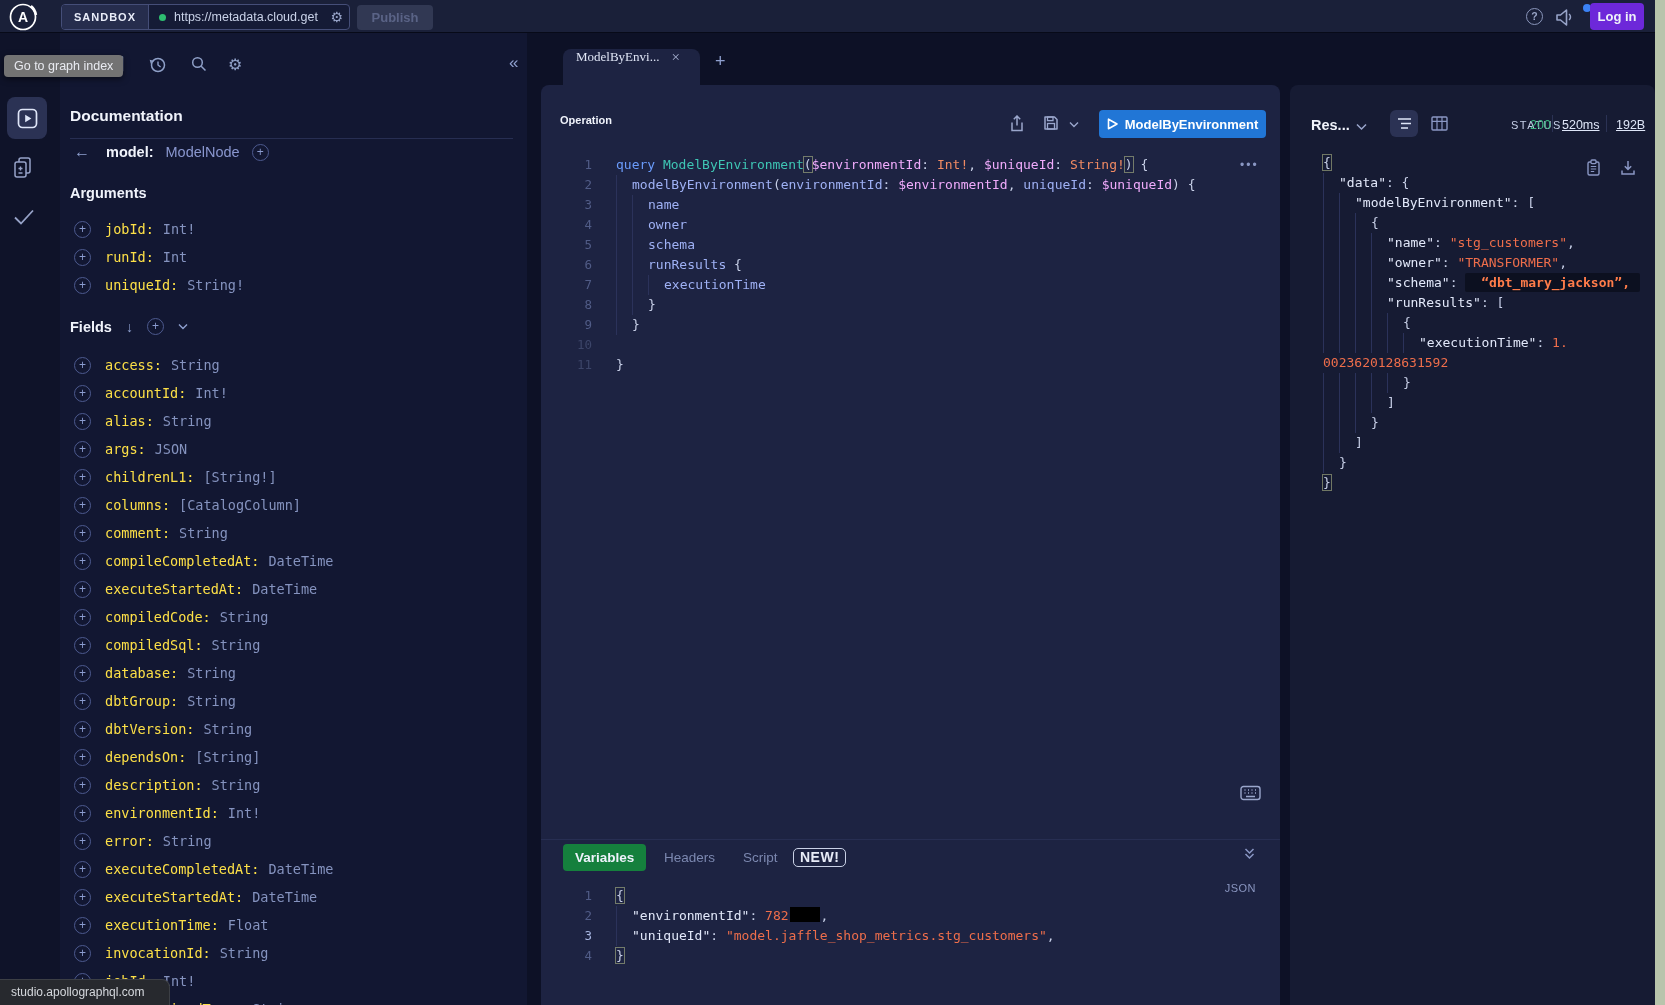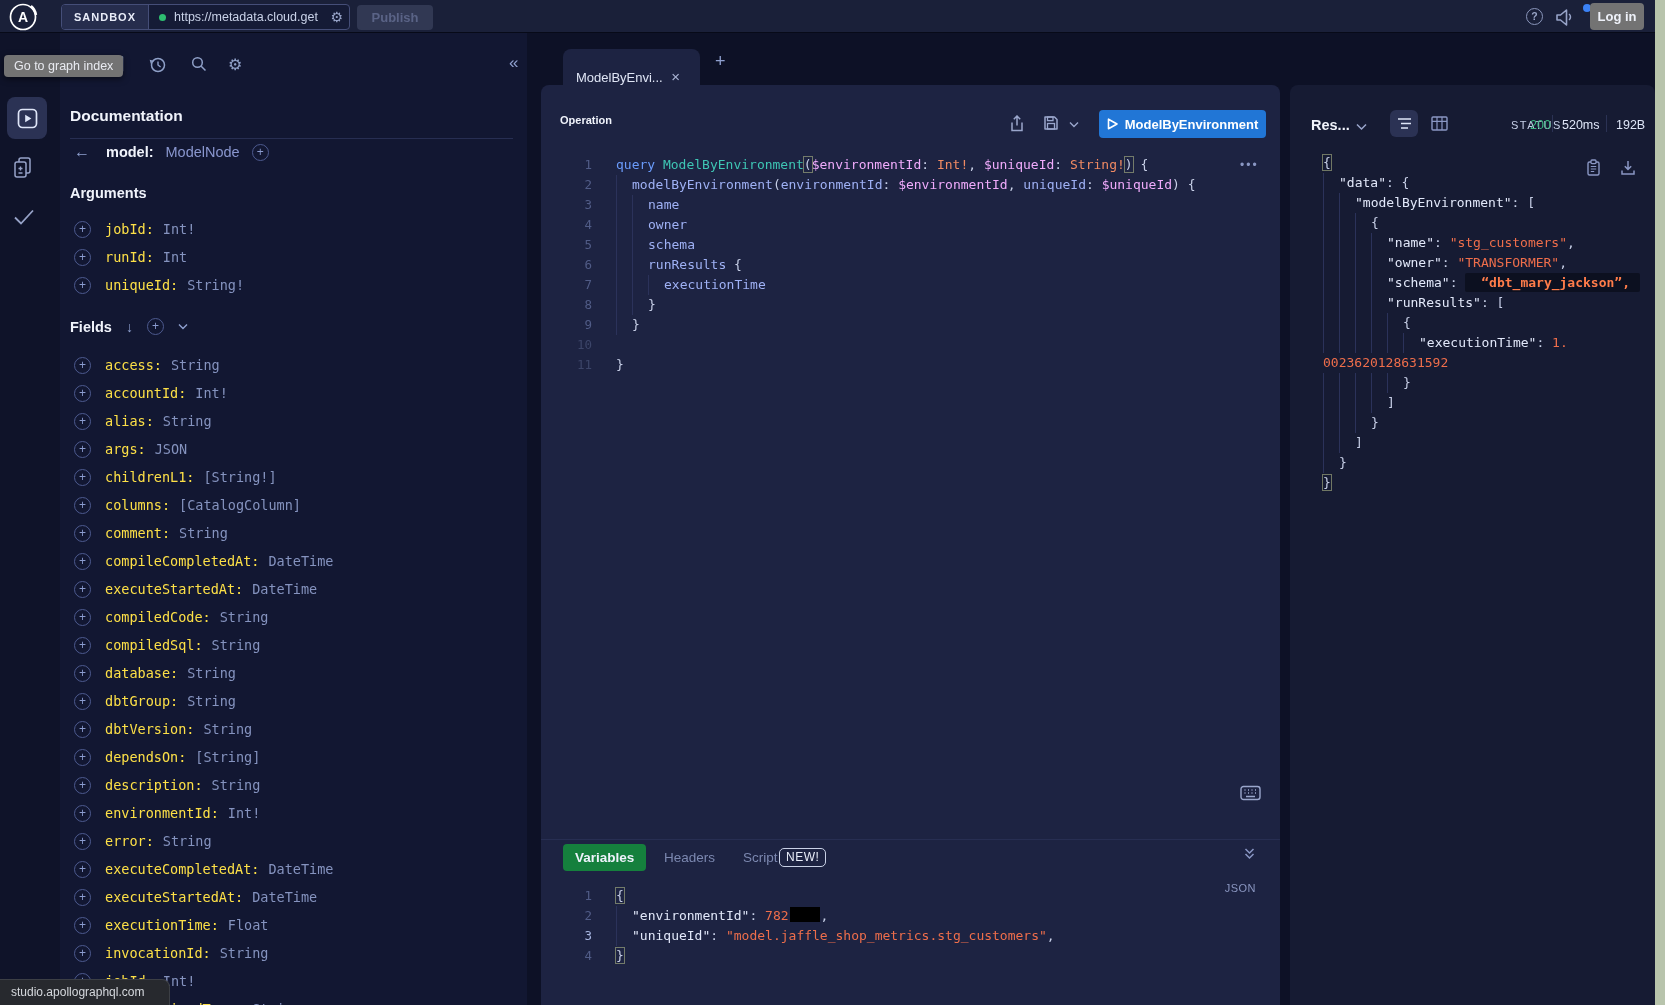--- a/index.html
+++ b/index.html
@@ -11,21 +11,21 @@
   .logo { position:absolute; left:8px; top:2px; width:30px; height:30px; }
   .endpoint-box { position:absolute; left:61px; top:4px; width:289px; height:26px; border:1px solid #454e78; border-radius:4px; background:#151b36; display:flex; align-items:center; overflow:hidden; }
   .sandbox-seg { background:#262d4d; border-right:1px solid #454e78; height:100%; display:flex; align-items:center; padding:0 12px; font-size:11px; font-weight:bold; letter-spacing:1px; color:#e8ecf8; }
   .green-dot { width:7px; height:7px; border-radius:50%; background:#2ebd70; margin-left:10px; flex:0 0 auto; }
   .url-text { margin-left:8px; font-size:12.5px; color:#c9d2e8; white-space:nowrap; overflow:hidden; width:154px; }
   .box-gear { margin-left:auto; margin-right:6px; color:#97a3c8; font-size:14px; line-height:1; }
   .publish-btn { position:absolute; left:357px; top:5px; width:76px; height:25px; background:#313853; border:none; border-radius:4px; color:#5a6386; font-weight:bold; font-size:13px; font-family:inherit; }
   .help-circle { position:absolute; left:1526px; top:8px; width:17px; height:17px; border:1.4px solid #8a96bb; border-radius:50%; color:#9aa6c8; font-size:10.5px; font-weight:bold; text-align:center; line-height:14px; }
   .megaphone { position:absolute; left:1554px; top:7px; color:#97a3c8; }
   .notif-dot { position:absolute; left:1583px; top:4px; width:8px; height:8px; border-radius:50%; background:#3b82f6; }
-  .login-btn { position:absolute; left:1590px; top:3px; width:54px; height:27px; background:#737373; border:none; border-radius:4px; color:#eef1f9; font-weight:bold; font-size:13px; font-family:inherit; }
+  .login-btn { position:absolute; left:1590px; top:3px; width:54px; height:27px; background:#6d28d9; border:none; border-radius:4px; color:#eef1f9; font-weight:bold; font-size:13px; font-family:inherit; }
 
   
   .tooltip { position:absolute; left:4px; top:55px; height:22px; line-height:22px; background:#737373; border-radius:4px; padding:0 10px; font-size:12.5px; color:#e8eaf0; z-index:9; box-shadow:0 2px 6px rgba(0,0,0,.5);text-align:right; }
 
   
   .rail { position:absolute; left:0; top:33px; width:60px; height:972px; background:#0f1329; }
   .rail-tile { position:absolute; left:7px; top:64px; width:40px; height:42px; background:#2b3254; border-radius:8px; display:flex; align-items:center; justify-content:center; color:#dfe6f8; }
   .rail-ic { position:absolute; left:12px; color:#97a3c8; }
 
   
@@ -44,21 +44,21 @@
   .doc-row { height:28px; display:flex; align-items:center; padding-left:14px; }
   .doc-row .cplus { margin-right:14px; }
   .fname, .ftype { font-family:"DejaVu Sans Mono", monospace; font-size:13.5px; }
   .fname { color:#fde047; }
   .fname::after { content:":"; }
   .ftype { color:#8593bf; margin-left:9px; }
   .fields-head-row { position:absolute; left:10px; top:285px; display:flex; align-items:center; gap:14px; }
   .mini-ic { color:#8fa0d0; font-size:14px; }
 
   
-  .tab { position:absolute; left:563px; top:49px; width:137px; height:36px; background:#1d2342; border-radius:8px 8px 0 0; display:flex; align-items:flex-end; padding:0 20px 0 13px; }
+  .tab { position:absolute; left:563px; top:49px; width:137px; height:36px; background:#1d2342; border-radius:8px 8px 0 0; display:flex; align-items:flex-start; padding:0 20px 0 13px;font-family:Liberation Serif, serif; }
   .tab-title { font-size:13px; color:#dfe5f5; white-space:nowrap; overflow:hidden; flex:1; }
   .tab-close { color:#aab4d4; font-size:15px; margin-left:6px; }
   .tab-add { position:absolute; left:715px; top:51px; color:#8fa0d0; font-size:18px; }
 
   .op-card { position:absolute; left:541px; top:85px; width:739px; height:920px; background:#1d2342; border-radius:8px 8px 0 0; }
   .op-title { position:absolute; left:19px; top:29px; font-size:11px; font-weight:bold; color:#f0f3fb; }
   .hdr-ic { position:absolute; top:30px; color:#9aa6cc; }
   .run-btn { position:absolute; left:558px; top:25px; width:167px; height:28px; background:#2176d6; border:none; border-radius:4px; color:#fff; font-weight:bold; font-size:13px; font-family:inherit; display:flex; align-items:center; justify-content:center; gap:7px; }
   .run-play { font-size:10px; }
 
@@ -84,35 +84,35 @@
   .tk-red { display:inline-block; width:30px; height:15px; background:#000; vertical-align:-2px; margin:0 1px; }
 
   .op-editor { position:absolute; left:0; top:70px; right:4px; }
   .overflow-menu { position:absolute; left:699px; top:73px; color:#8a97c4; font-size:12px; letter-spacing:2px; }
   .kbd-ic { position:absolute; left:699px; top:700px; color:#9aa6cc; }
   .op-vars-divider { position:absolute; left:0; right:0; top:754px; height:1px; background:#272e52; }
 
   
   .vars-tab-active { position:absolute; left:22px; top:759px; height:27px; background:#15803d; border-radius:4px; padding:0 12px; line-height:27px; font-size:13.5px; font-weight:bold; color:#eef2fc; }
   .vars-tab { position:absolute; top:759px; height:27px; line-height:27px; font-size:13.5px; color:#7c88b0; }
-  .new-badge { position:absolute; left:238px; top:763px; height:19px; border:1.5px solid #c9d1e6; border-radius:5px; padding:0 6px; font-size:12px; font-weight:normal; letter-spacing:.5px; line-height:16px; color:#e8ecf8; }
+  .new-badge { position:absolute; left:252px; top:763px; height:19px; border:1.5px solid #c9d1e6; border-radius:5px; padding:0 6px; font-size:14px; font-weight:bold; letter-spacing:.5px; line-height:16px; color:#e8ecf8; }
   .vars-collapse { position:absolute; right:24px; top:762px; color:#8a97c4; }
   .lang-label { position:absolute; right:24px; top:797px; font-size:11px; letter-spacing:.5px; color:#8a96c0; }
   .vars-editor { position:absolute; left:0; top:801px; right:4px; }
 
   
   .resp-card { position:absolute; left:1290px; top:85px; width:365px; height:920px; background:#161b33; border-radius:8px 8px 0 0; }
   .resp-title { position:absolute; left:21px; top:32px; font-size:14.5px; font-weight:bold; color:#f0f3fb; }
   .resp-chev { position:absolute; left:66px; top:38px; color:#9aa6cc; }
   .view-tile { position:absolute; left:100px; top:25px; width:28px; height:27px; background:#2b3254; border-radius:6px; display:flex; align-items:center; justify-content:center; color:#dfe6f8; }
   .table-ic { position:absolute; left:141px; top:31px; color:#8a97c4; }
   .status-label { position:absolute; left:180px; top:34px; font-size:11px; letter-spacing:1.5px; color:#c6cfe8;margin-left:41px; }
   .status-code { position:absolute; left:240px; top:33px; font-size:12.5px; color:#3cb881; }
   .meta-sep { position:absolute; top:30px; width:1px; height:17px; background:#2b3254; }
-  .resp-meta { position:absolute; top:33px; font-size:12.5px; color:#dfe6f8; }
+  .resp-meta { position:absolute; top:33px; font-size:12.5px; color:#dfe6f8;text-decoration:underline; }
   .resp-act-ic { position:absolute; top:74px; color:#8a97c4; }
   .resp-code { position:absolute; left:0; top:68px; right:0; }
   .resp-code .cl { padding-left:33px; }
 
   
   .statusbar { position:absolute; left:0; top:979px; height:26px; width:170px; background:#27292e; border-radius:0 8px 0 0; border-top:1px solid #3c3f45; border-right:1px solid #3c3f45; font-size:12px; color:#d5d8dd; line-height:25px; padding-left:11px; z-index:8; }
   .right-strip { position:absolute; left:1655px; top:0; width:10px; height:1005px; background:#b8c4ac; z-index:6; }
   svg { display:block; }
 </style>
 </head>

